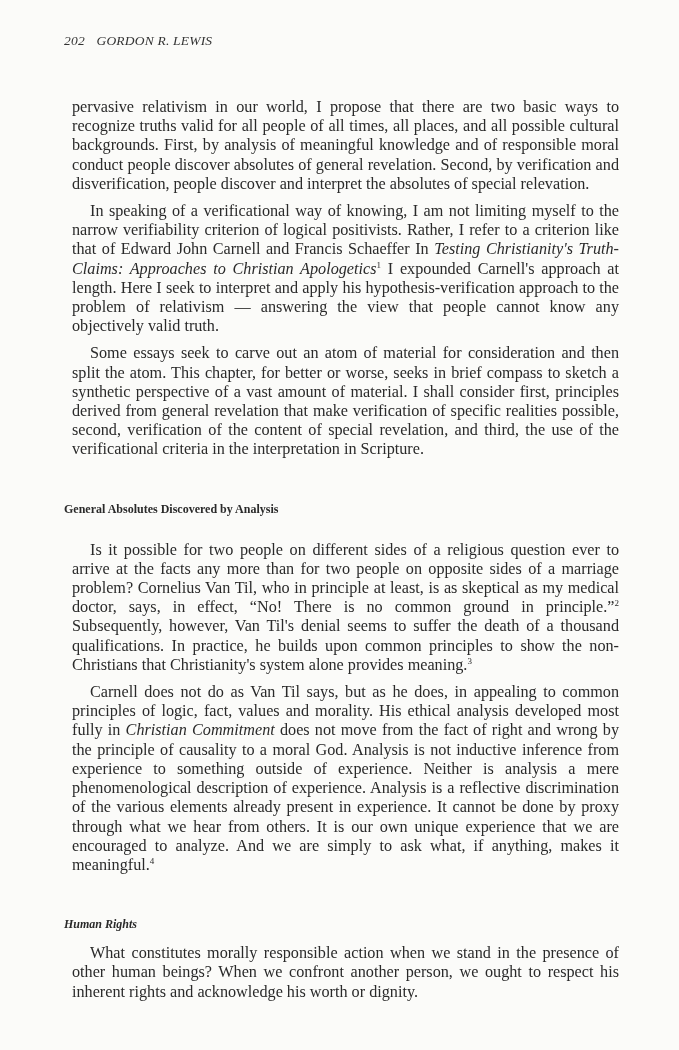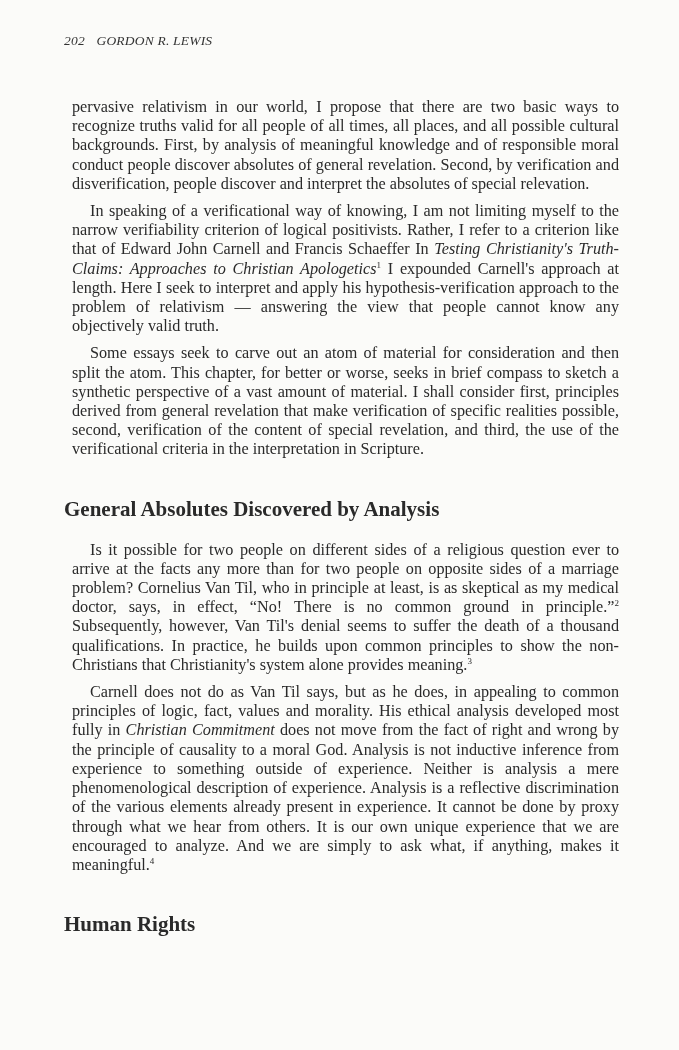--- a/index.html
+++ b/index.html
@@ -53,27 +53,27 @@
     }
     sup {
       font-size: 9px;
       line-height: 0;
       vertical-align: 6px;
     }
     em {
       font-style: italic;
     }
     h2 {
-      font-size: 21px;
+      font-size: 12px;
       font-weight: bold;
       margin: 0;
       line-height: 19px;
     }
     .sec1-head { margin-top: 40px; margin-bottom: 22px; }
-    .sec2-head { margin-top: 40px; margin-bottom: 10px; }
+    .sec2-head { margin-top: 40px; margin-bottom: 10px; font-style: italic; }
   </style>
 </head>
 <body>
 
 <div class="page">
 
   <div class="running-head">
     <span class="page-num">202</span>
     <span>GORDON R. LEWIS</span>
   </div>
@@ -87,15 +87,16 @@
     <p class="indent">Some essays seek to carve out an atom of material for consideration and then split the atom. This chapter, for better or worse, seeks in brief compass to sketch a synthetic perspective of a vast amount of material. I shall consider first, principles derived from general revelation that make verification of specific realities possible, second, verification of the content of special revelation, and third, the use of the verificational criteria in the interpretation in Scripture.</p>
 
     <h2 class="sec1-head">General Absolutes Discovered by Analysis</h2>
 
     <p class="indent"><span>Is it possible for two people on different sides of a religious question ever to arrive at the facts any more than for two people on opposite sides of a marriage problem? Cornelius Van Til, who in principle at least, is as skeptical as my medical doctor, says, in effect, “No! There is no common ground in principle.”</span><sup>2</sup><span> Subsequently, however, Van Til's denial seems to suffer the death of a thousand qualifications. In practice, he builds upon common principles to show the non-Christians that Christianity's system alone provides meaning.</span><sup>3</sup></p>
 
     <p class="indent"><span>Carnell does not do as Van Til says, but as he does, in appealing to common principles of logic, fact, values and morality. His ethical analysis developed most fully in </span><em>Christian Commitment</em><span> does not move from the fact of right and wrong by the principle of causality to a moral God. Analysis is not inductive inference from experience to something outside of experience. Neither is analysis a mere phenomenological description of experience. Analysis is a reflective discrimination of the various elements already present in experience. It cannot be done by proxy through what we hear from others. It is our own unique experience that we are encouraged to analyze. And we are simply to ask what, if anything, makes it meaningful.</span><sup>4</sup></p>
 
     <h2 class="sec2-head">Human Rights</h2>
 
+    <p class="indent">What constitutes morally responsible action when we stand in the presence of other human beings? When we confront another person, we ought to respect his inherent rights and acknowledge his worth or dignity.</p>
 
   </div>
 </div>
 
 </body></html>

